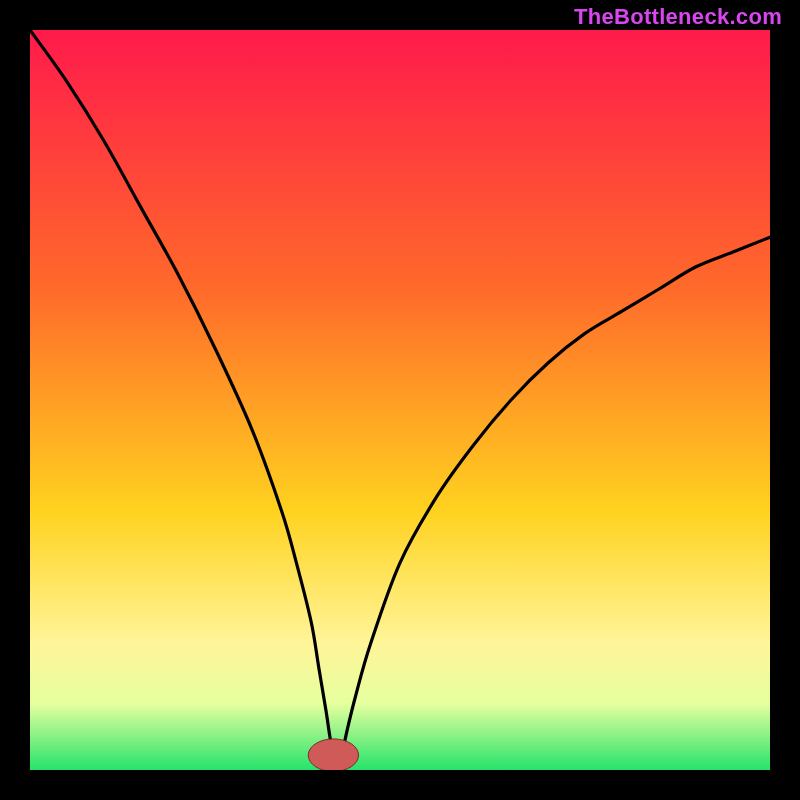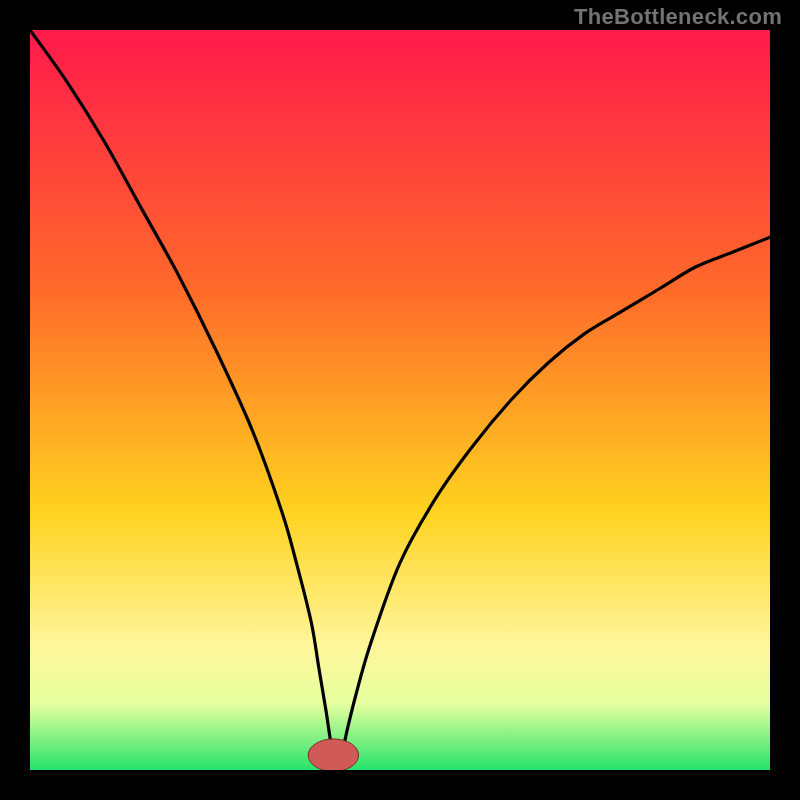--- a/index.html
+++ b/index.html
@@ -14,21 +14,21 @@
   .frame {
     position: relative;
     width: 800px;
     height: 800px;
     background: #000;
   }
   .watermark {
     position: absolute;
     top: 4px;
     right: 18px;
-    color: #737373;
+    color: #d946ef;
     font-size: 22px;
     font-weight: 600;
     letter-spacing: 0.3px;
     user-select: none;
   }
   .plot-wrap {
     position: absolute;
     left: 30px;
     top: 30px;
     width: 740px;

